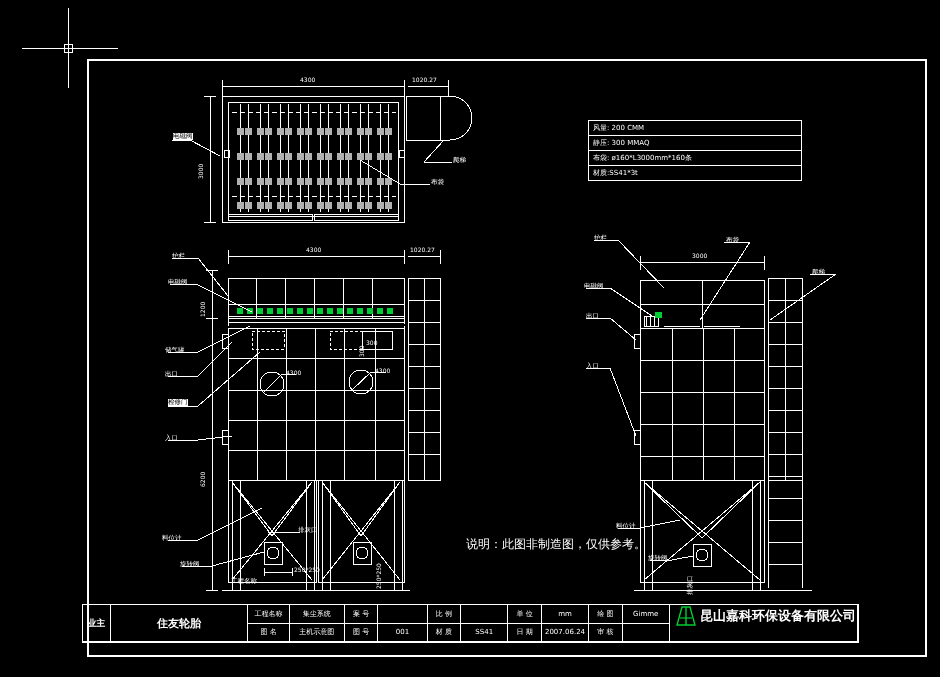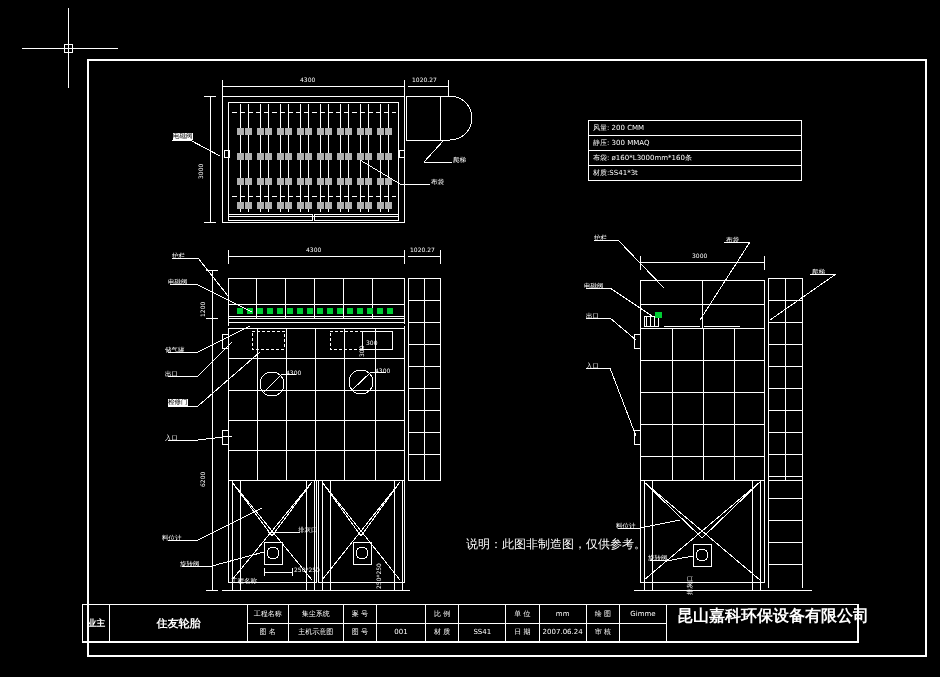--- a/index.html
+++ b/index.html
@@ -134,21 +134,21 @@
   .w-logo { width: 190px; }
 
   #logo-cell {
     display: flex;
     align-items: center;
     gap: 4px;
     padding-left: 6px;
     box-sizing: border-box;
   }
   #company-name {
-    font-size: 16px;
+    font-size: 13px;
     font-weight: bold;
     color: #ffffff;
     white-space: nowrap;
     font-family: Liberation Mono, monospace;
   }
 </style>
 </head>
 <body>
 
 <div id="cad-root">

